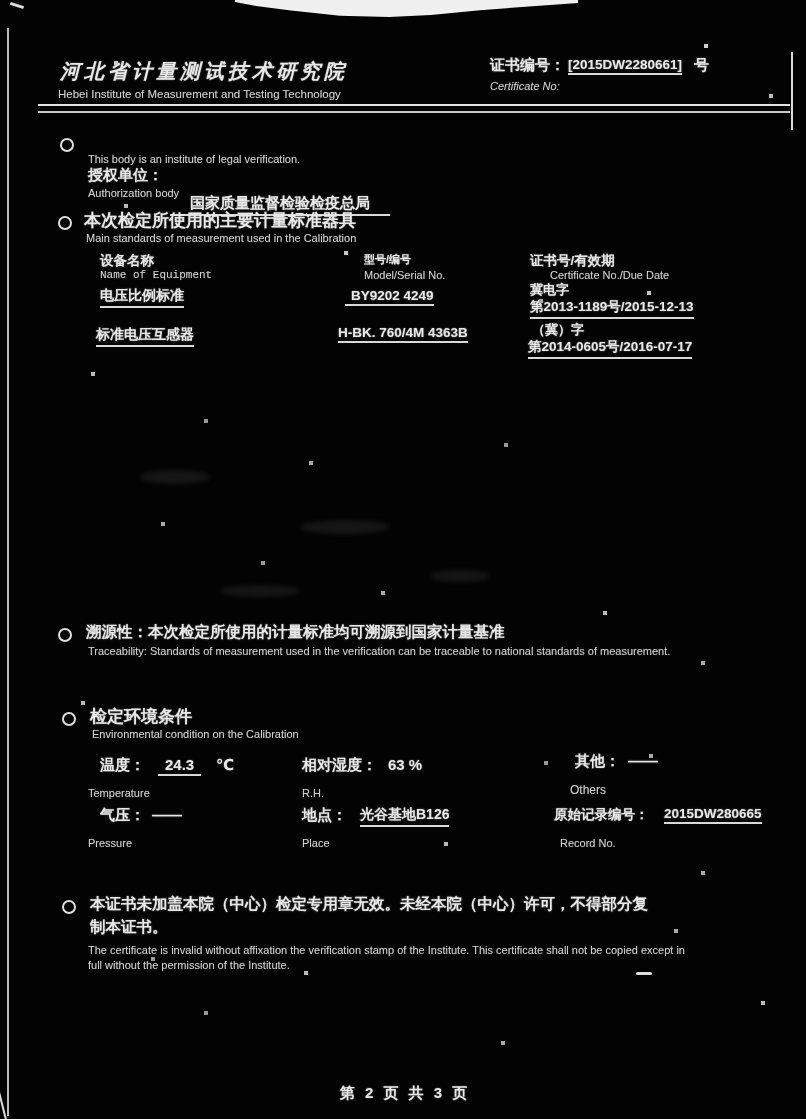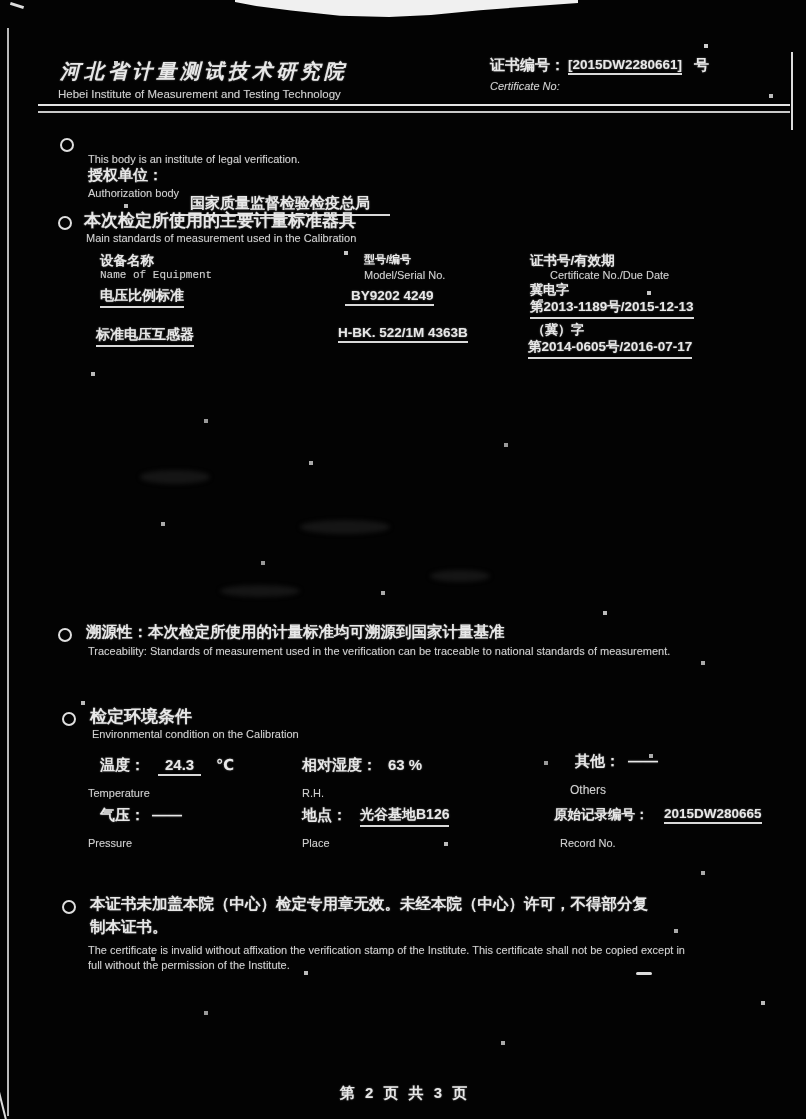--- a/index.html
+++ b/index.html
@@ -57,21 +57,21 @@
   <div class="abs en" style="left:364px;top:269px;">Model/Serial No.</div>
   <div class="abs cn" style="left:530px;top:252px;font-size:13.5px;">证书号/有效期</div>
   <div class="abs en" style="left:530px;top:269px;margin-left:20px;">Certificate No./Due Date</div>
 
   <div class="abs cn ul" style="left:100px;top:287px;font-size:14px;">电压比例标准</div>
   <div class="abs cn ul" style="left:345px;top:288px;font-size:13.5px;padding-left:6px;">BY9202 4249</div>
   <div class="abs cn" style="left:530px;top:281px;font-size:13px;">冀电字</div>
   <div class="abs cn ul" style="left:530px;top:298px;font-size:13.5px;">第2013-1189号/2015-12-13</div>
 
   <div class="abs cn ul" style="left:96px;top:326px;font-size:14px;">标准电压互感器</div>
-  <div class="abs cn ul" style="left:338px;top:325px;font-size:13.5px;">H-BK. 522/1M 4363B</div>
+  <div class="abs cn ul" style="left:338px;top:325px;font-size:13.5px;">H-BK. 760/4M 4363B</div>
   <div class="abs cn" style="left:532px;top:321px;font-size:13px;">（冀）字</div>
   <div class="abs cn ul" style="left:528px;top:338px;font-size:13.5px;">第2014-0605号/2016-07-17</div>
 
   <div class="abs ghost" style="left:140px;top:470px;width:70px;height:14px;"></div>
   <div class="abs ghost" style="left:300px;top:520px;width:90px;height:14px;"></div>
   <div class="abs ghost" style="left:430px;top:570px;width:60px;height:12px;"></div>
   <div class="abs ghost" style="left:220px;top:585px;width:80px;height:12px;"></div>
 
   <div class="abs bullet" style="left:58px;top:628px;"></div>
   <div class="abs en" style="left:88px;top:645px;">Traceability: Standards of measurement used in the verification can be traceable to national standards of measurement.</div>

